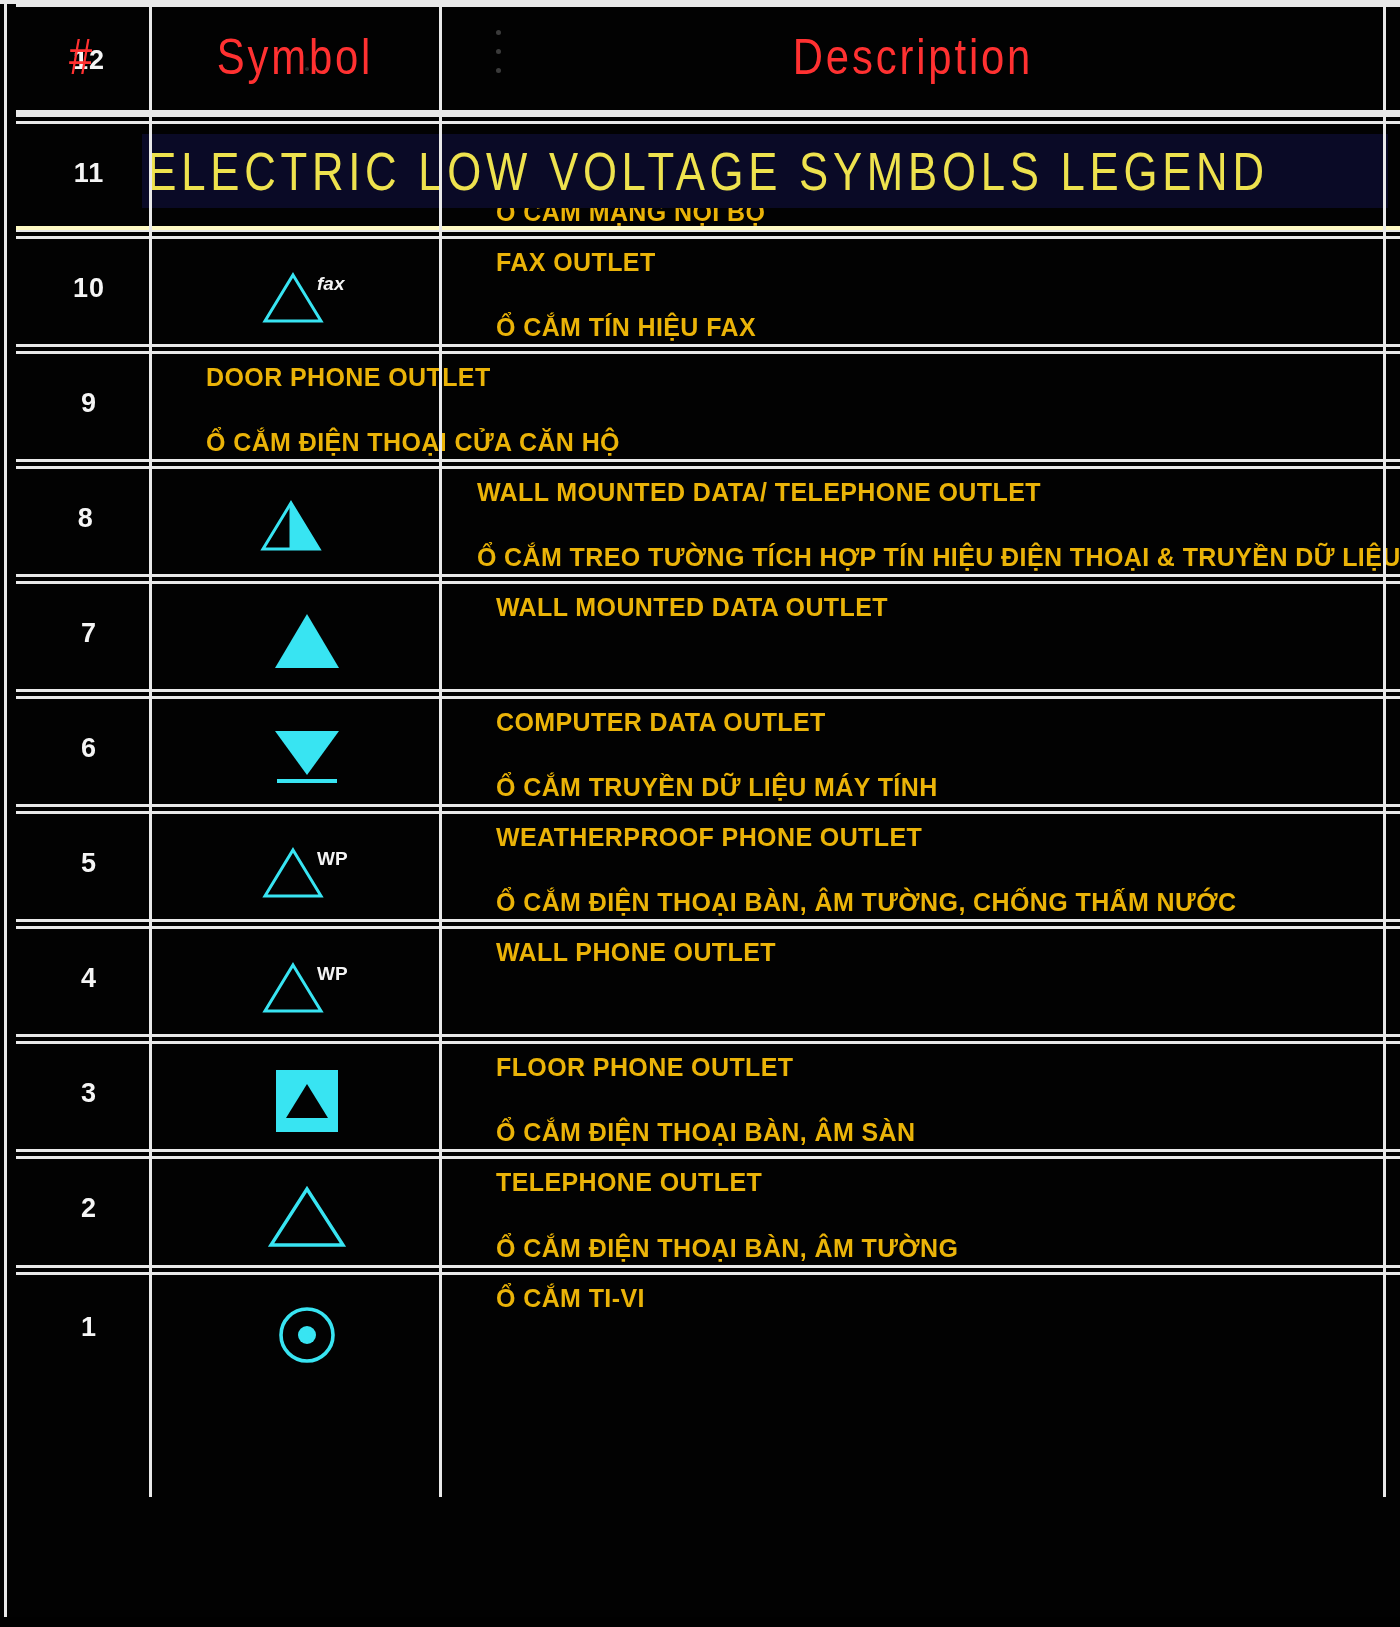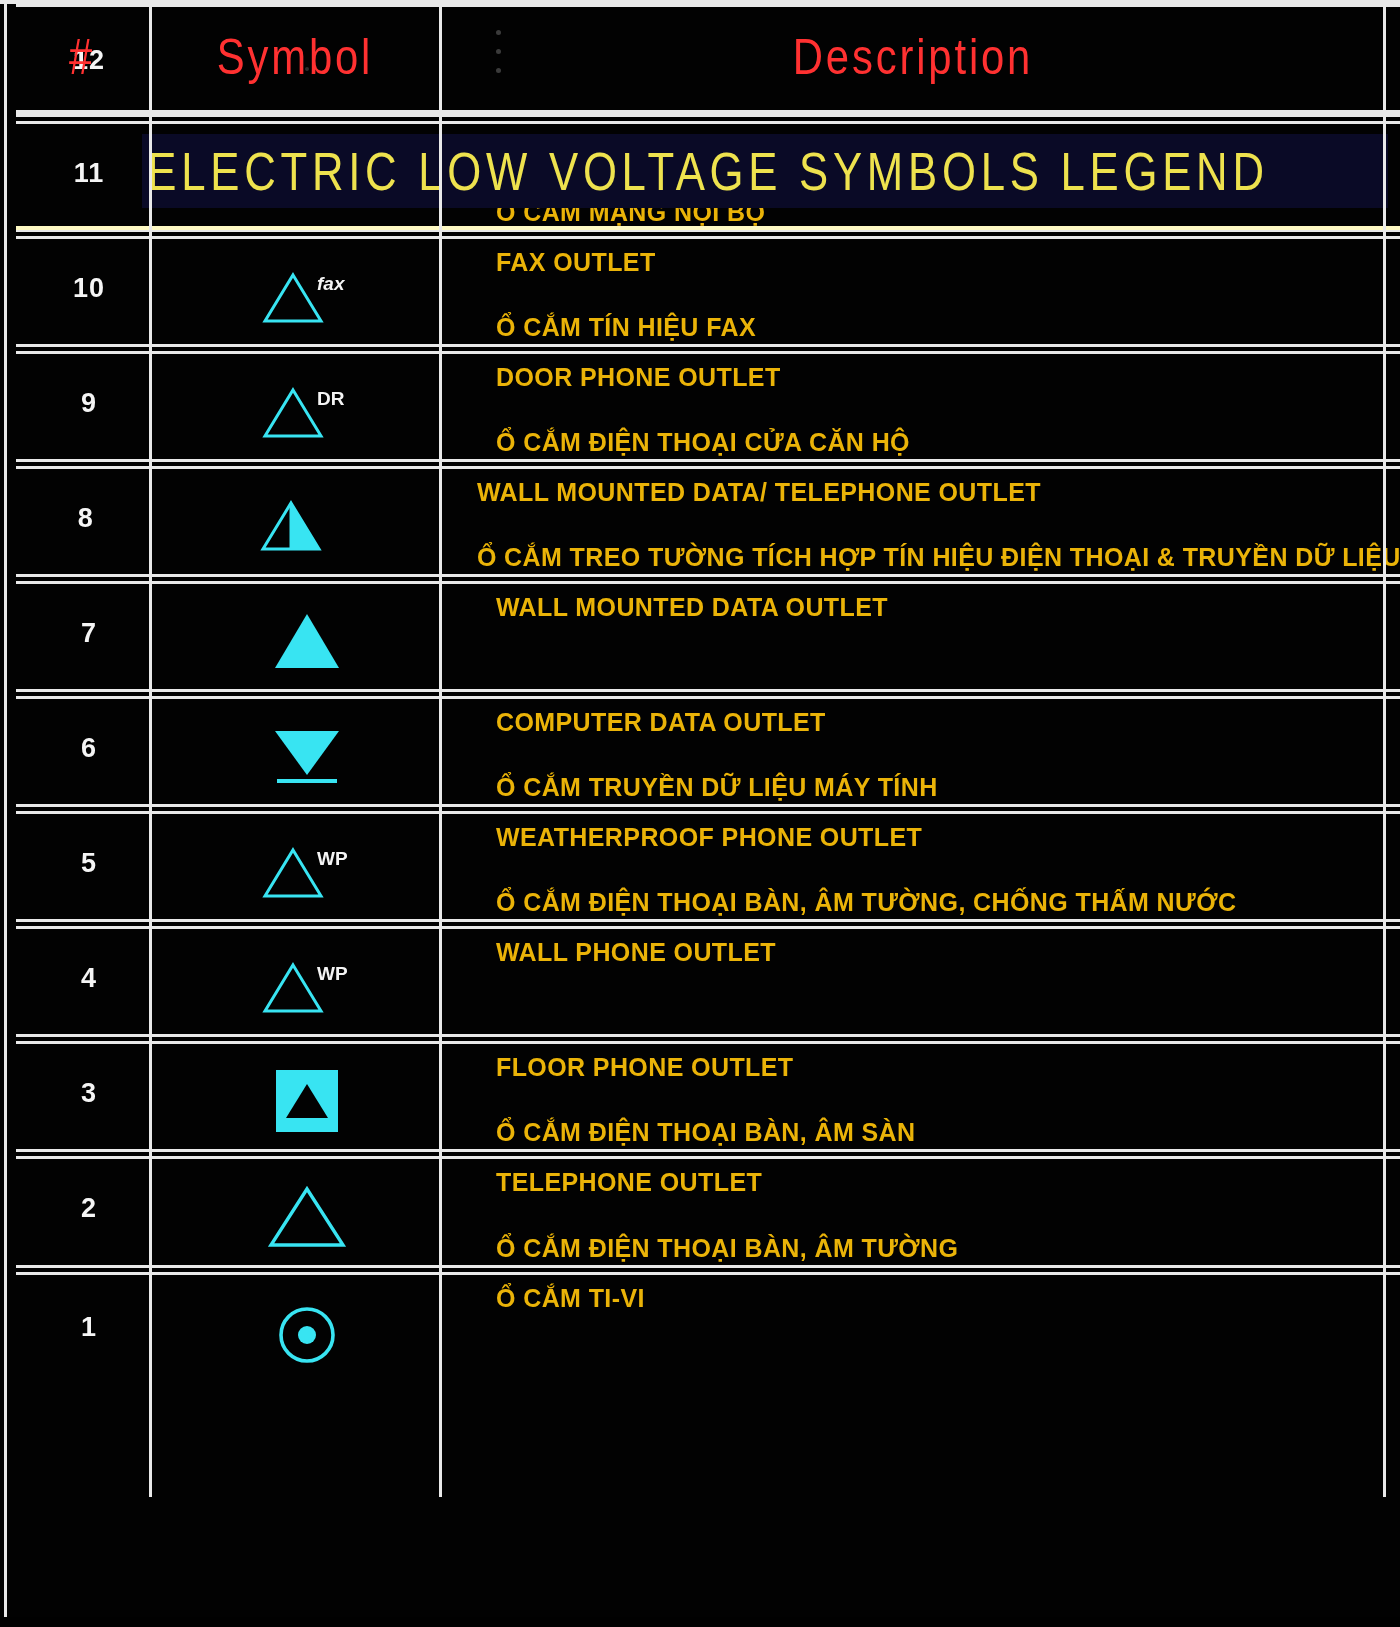--- a/index.html
+++ b/index.html
@@ -125,26 +125,20 @@
           </svg>
         </div>
         <div class="cell-desc">
           <div class="desc-line">FAX OUTLET</div>
           <div class="desc-line">Ổ CẮM TÍN HIỆU FAX</div>
         </div>
         <div class="cell-sliver"></div>
       </div>
       <div class="row r9 dbl">
         <div class="cell-num">9</div>
-        <div class="cell-sym">
-          <svg width="104" height="68" viewBox="0 0 104 68">
-      <polygon points="38,13 66,59 10,59" fill="none" stroke="#38e4f2" stroke-width="3"></polygon>
-      <text class="sym-label" x="62" y="28" font-size="19">DR</text>
-          </svg>
-        </div>
         <div class="cell-desc">
           <div class="desc-line">DOOR PHONE OUTLET</div>
           <div class="desc-line">Ổ CẮM ĐIỆN THOẠI CỬA CĂN HỘ</div>
         </div>
         <div class="cell-sliver"></div>
       </div>
       <div class="row r8 dbl">
         <div class="cell-num">8</div>
         <div class="cell-sym">
           <svg width="74" height="60" viewBox="0 0 74 60">

